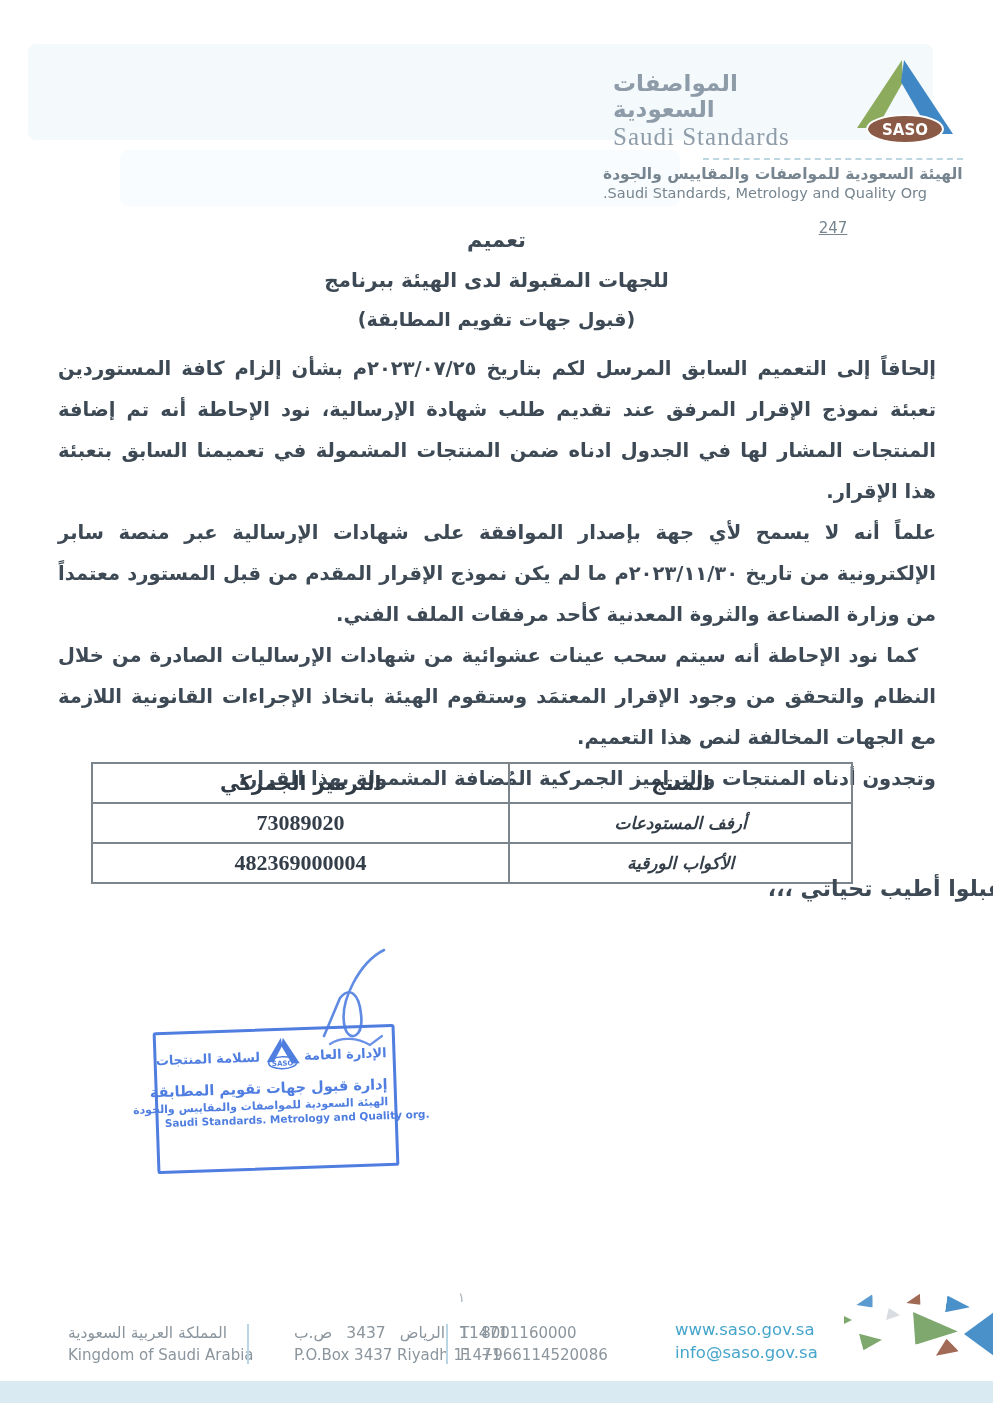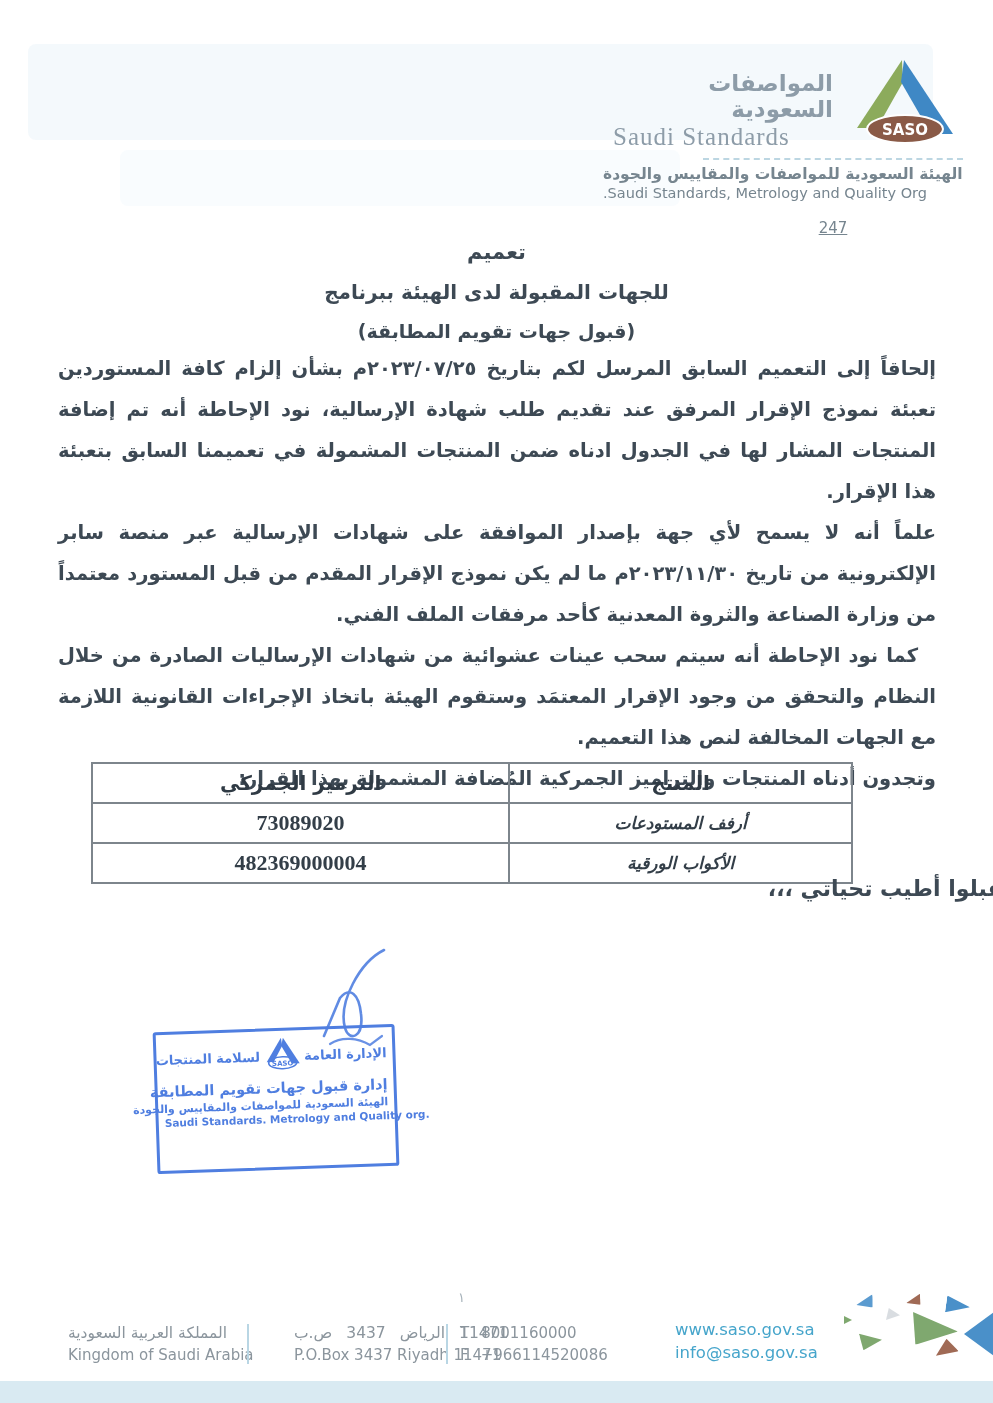--- a/index.html
+++ b/index.html
@@ -11,28 +11,28 @@
   
   .ghost1{position:absolute;left:28px;top:44px;width:905px;height:96px;
     background:rgba(219,236,245,.30);border-radius:8px;}
   .ghost2{position:absolute;left:120px;top:150px;width:560px;height:56px;
     background:rgba(224,240,248,.18);border-radius:8px;}
   
   .header{position:absolute; top:56px; right:30px; width:360px; direction:rtl;}
   .brandrow{display:flex; flex-direction:row; align-items:flex-start; justify-content:flex-start; gap:10px;}
   .logo{width:120px;height:92px;flex:0 0 auto;}
   .brandtxt{ text-align:left; margin-top:14px; width:220px;}
-  .brand-ar{color:#8d9ca8;font-size:23px;font-weight:bold;line-height:26px;direction:rtl;text-align:right;}
+  .brand-ar{color:#8d9ca8;font-size:23px;font-weight:bold;line-height:26px;direction:rtl;}
   .brand-en{color:#8d9ca8;font-size:25px;line-height:30px;letter-spacing:1px;font-family:Liberation Serif, serif;}
   .dashline{border-top:2px dashed #bcd6e2;margin:6px 0 5px 0;width:260px;margin-left:auto;}
   .org-ar{color:#76858f;font-size:15.5px;font-weight:bold;text-align:left;direction:rtl;}
   .org-en{color:#76858f;font-size:14.5px;text-align:left;margin-top:2px;}
   .pageno{color:#76858f;font-size:15px;text-align:center;width:260px;margin-left:auto;margin-top:18px;direction:ltr;text-decoration:underline;}
   
-  .titleblock{position:absolute;top:232px;left:0;width:100%;text-align:center;color:#3d4954;direction:rtl;}
+  .titleblock{position:absolute;top:220px;left:0;width:100%;text-align:center;color:#3d4954;direction:rtl;}
   .t1{font-size:21px;font-weight:bold;line-height:40px;}
   .t2{font-size:20px;font-weight:bold;line-height:40px;}
   .t3{font-size:19px;font-weight:bold;line-height:38px;}
   
   .body{
     position:absolute; top:348px; left:58px; width:878px;
     direction:rtl; text-align:justify; color:#3d4954;
     font-size:19.5px; font-weight:bold; line-height:41px;
   }
   .body p{margin:0;}

